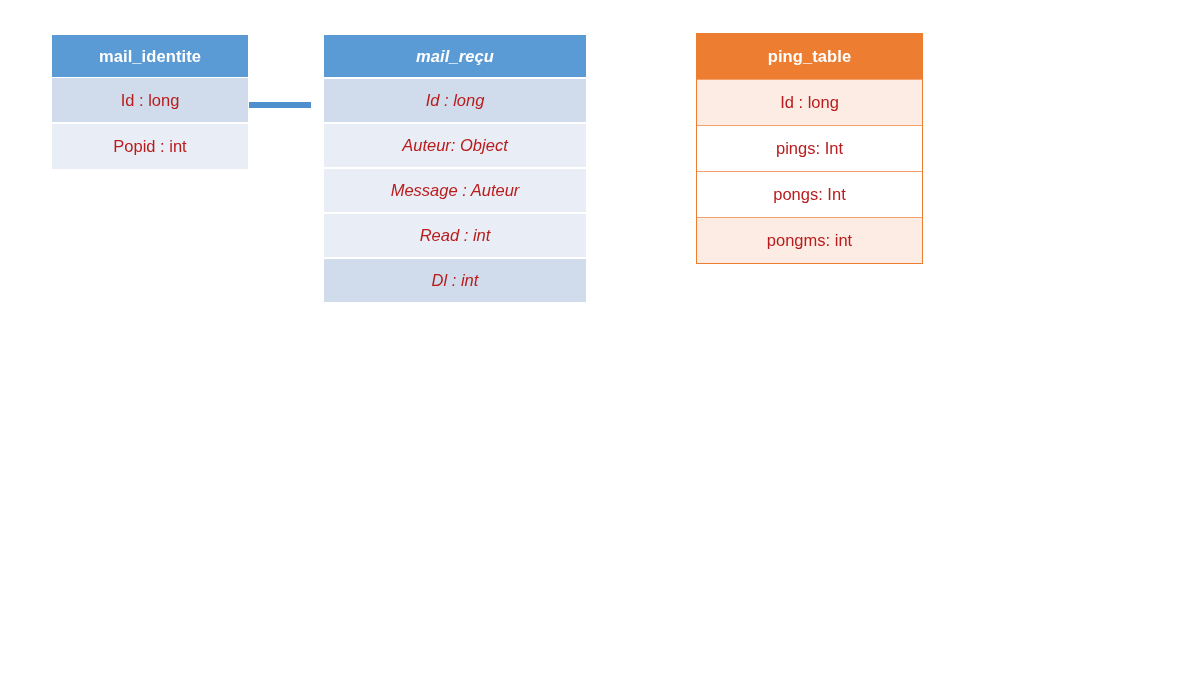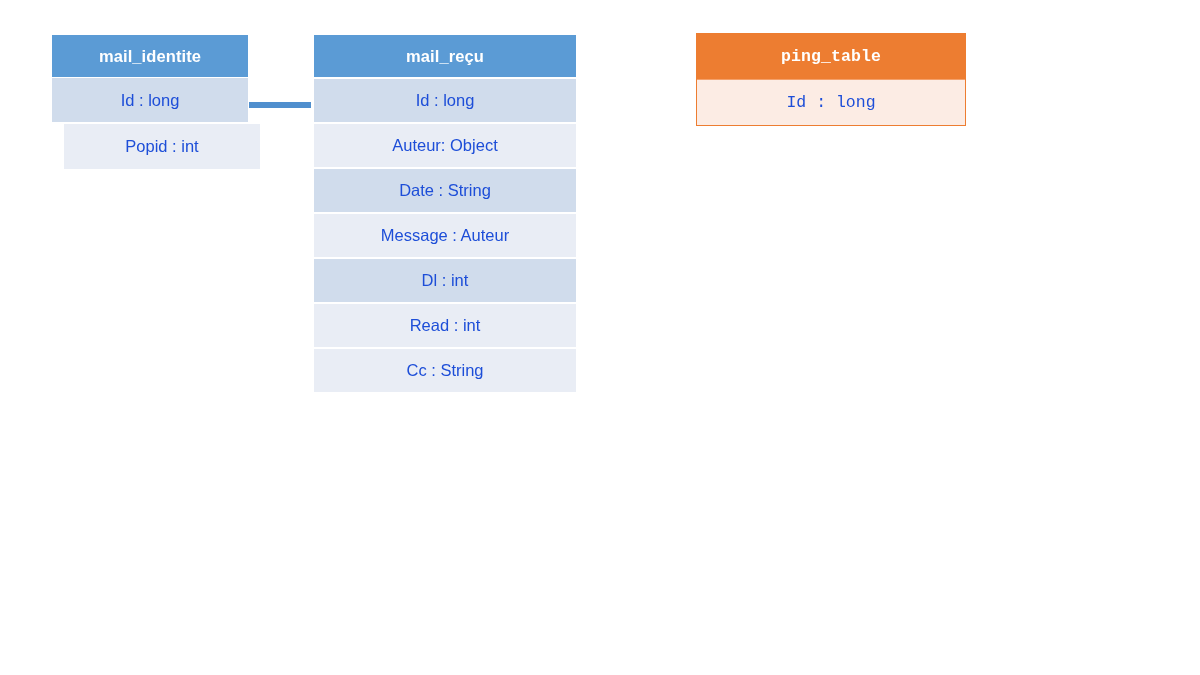--- a/index.html
+++ b/index.html
@@ -39,21 +39,21 @@
     font-weight: bold;
     letter-spacing: 0.1px;
   }
 
   .entity .row {
     box-sizing: border-box;
     width: 100%;
     display: flex;
     align-items: center;
     justify-content: center;
-    color: #1d4ed8;
+    color: #b91c1c;
   }
 
   
   .entity.blue .hdr {
     background: #5b9bd5;
     font-size: 16.5px;
   }
   .entity.blue .row {
     font-size: 16.5px;
   }
@@ -77,36 +77,36 @@
 
   
   #tbl-mail-identite {
     left: 52px;
     top: 35px;
     width: 196px;
   }
   #tbl-mail-identite .hdr { height: 42px; }
   #tbl-mail-identite .row { height: 44px; }
   #tbl-mail-identite .row.r0 { margin-top: 1px; height: 44px; }
-  #tbl-mail-identite .row.r1 { margin-top: 2px; height: 45px; margin-left: 12px; }
+  #tbl-mail-identite .row.r1 { margin-top: 2px; height: 45px; }
 
   #tbl-mail-recu {
-    left: 314px;
+    left: 324px;
     top: 35px;
     width: 262px;
+    font-style: italic;
   }
   #tbl-mail-recu .hdr { height: 42px; }
   #tbl-mail-recu .row { height: 43px; margin-top: 2px; }
   #tbl-mail-recu .row:first-of-type { margin-top: 1px; }
 
   #tbl-ping-table {
     left: 696px;
     top: 33px;
-    width: 270px;
-    font-family: Liberation Mono, monospace;
+    width: 227px;
   }
   #tbl-ping-table .hdr { height: 45px; }
   #tbl-ping-table .row { height: 46px; }
 
   
   #rel-identite-recu {
     position: absolute;
     left: 249px;
     top: 102px;
     width: 62px;
@@ -124,25 +124,26 @@
     <div class="row alt0 r0">Id : long</div>
     <div class="row alt1 r1">Popid : int</div>
   </div>
 
   <div id="rel-identite-recu"></div>
 
   <div class="entity blue" id="tbl-mail-recu">
     <div class="hdr">mail_reçu</div>
     <div class="row alt0">Id : long</div>
     <div class="row alt1">Auteur: Object</div>
-    <div class="row alt0">Date : String</div>
     <div class="row alt1">Message : Auteur</div>
+    <div class="row alt1">Read : int</div>
     <div class="row alt0">Dl : int</div>
-    <div class="row alt1">Read : int</div>
-    <div class="row alt1">Cc : String</div>
   </div>
 
   <div class="entity orange" id="tbl-ping-table">
     <div class="hdr">ping_table</div>
     <div class="row alt0">Id : long</div>
+    <div class="row alt1">pings: Int</div>
+    <div class="row alt1">pongs: Int</div>
+    <div class="row alt0">pongms: int</div>
   </div>
 
 </div>
 
 </body></html>

